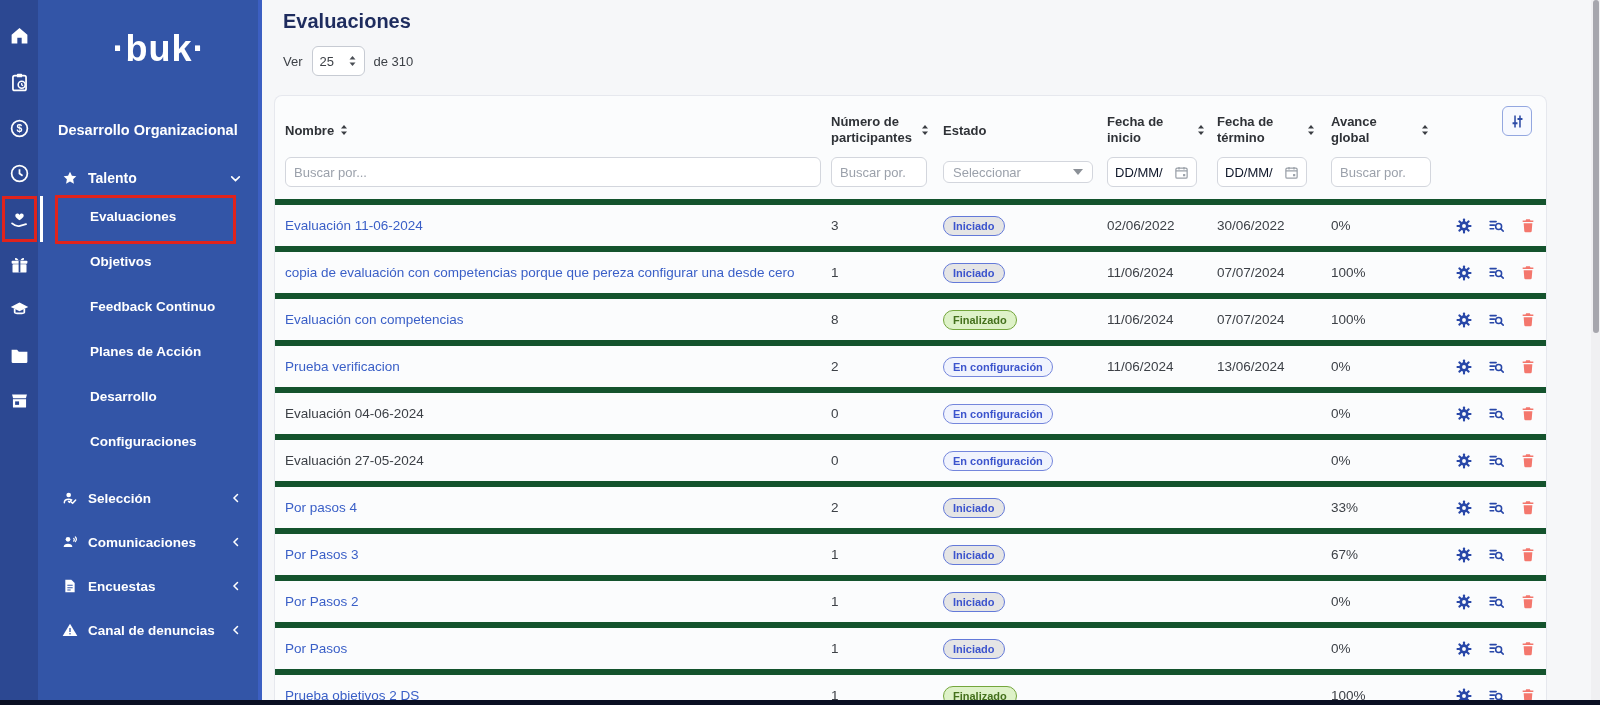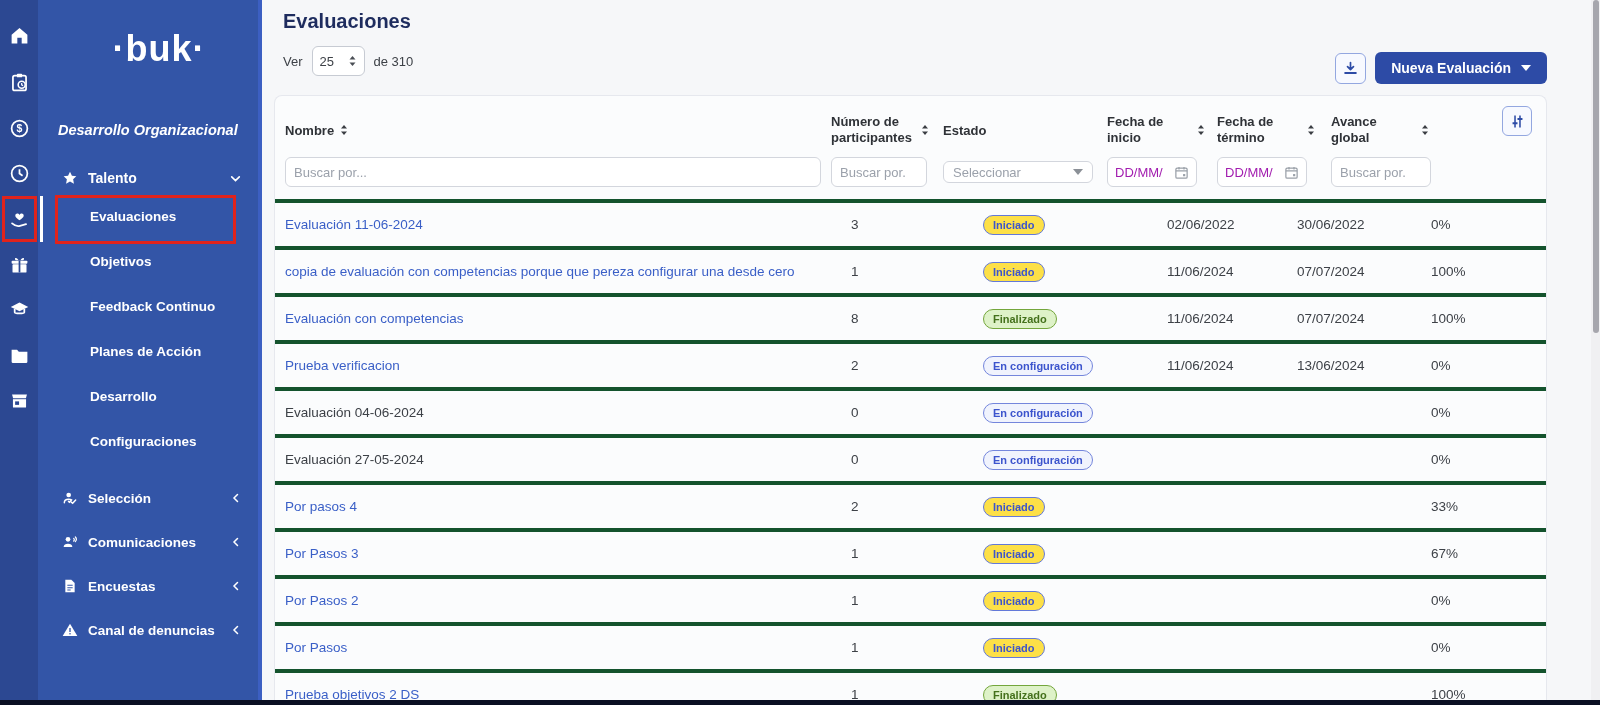--- a/index.html
+++ b/index.html
@@ -11,21 +11,21 @@
   .rail { position:absolute; left:0; top:0; width:38px; height:705px; background:#2c4892; z-index:5; }
   .rail-btn { position:absolute; left:0; width:38px; height:46px; display:flex; align-items:center; justify-content:center; cursor:pointer; }
   .rail-btn svg { width:21px; height:21px; }
   .rail-btn.active::after { content:""; position:absolute; left:2px; right:1px; top:0; bottom:0; border:3px solid #e0231c; }
   .rail-btn.active::before { content:""; position:absolute; right:-5px; top:0; bottom:0; width:3px; background:#ffffff; }
 
   
   .sidebar { position:absolute; left:38px; top:0; width:220px; height:705px; background:#3355a7; color:#fff; z-index:4; }
   .sidebar::after { content:""; position:absolute; right:-4px; top:0; bottom:0; width:4px; background:#3c5fc2; }
   .logo { text-align:center; margin-top:28px; font-size:36px; font-weight:700; letter-spacing:1px;margin-left:22px; }
-  .section-title { margin:52px 0 0 20px; font-size:14.5px; font-weight:700;font-style:italic; }
+  .section-title { margin:52px 0 0 20px; font-size:14.5px; font-weight:700; }
   .nav-parent { display:flex; align-items:center; margin:32px 16px 0 24px; cursor:pointer; font-size:14px; font-weight:700; }
   .nav-parent .pi { width:16px; height:16px; margin-right:10px; flex:0 0 auto; }
   .nav-parent .chev { margin-left:auto; width:13px; height:13px; }
   .submenu { list-style:none; margin-top:8px; }
   .submenu li { position:relative; height:45px; display:flex; align-items:center; padding-left:52px; font-size:13.5px; font-weight:700; cursor:pointer; }
   .submenu li.active::after { content:""; position:absolute; left:17px; top:1px; width:175px; height:43px; border:3px solid #e0231c; pointer-events:none; }
   .groups { margin-top:12px; }
   .group-row { display:flex; align-items:center; height:44px; margin:0 16px 0 24px; cursor:pointer; font-size:13.5px; font-weight:700; }
   .group-row .gi { width:16px; height:16px; margin-right:10px; flex:0 0 auto; }
   .group-row .chev { margin-left:auto; width:12px; height:12px; }
@@ -45,30 +45,30 @@
   .thead { position:relative; padding:14px 12px 0 0; }
   .hcell { display:flex; align-items:center; gap:6px; padding-left:10px; font-size:13px; font-weight:700; color:#2f3237; min-height:40px; }
   .hcell .wrap2 { max-width:84px; line-height:1.25; }
   .sort { flex:0 0 auto; }
   .filters { margin-top:7px; padding-bottom:12px; }
   .fcell { padding-left:10px; }
   input.flt { height:30px; border:1px solid #d3d6dd; border-radius:6px; background:#fff; font-size:13px; color:#3d4147; padding:0 8px; font-family:"Liberation Sans",sans-serif; outline:none; }
   input.flt::placeholder { color:#9ba1ab; }
   .flt-name { width:536px; } .flt-part { width:96px; } .flt-av { width:100px; }
   .selectbox { width:150px; height:22px; border:1px solid #d3d6dd; border-radius:6px; background:#fff; display:flex; align-items:center; justify-content:space-between; padding:0 9px; font-size:13px; color:#9ba1ab; cursor:pointer; }
-  .datebox { width:90px; height:30px; border:1px solid #d3d6dd; border-radius:6px; background:#fff; display:flex; align-items:center; justify-content:space-between; padding:0 7px; font-size:13px; color:#a21caf; cursor:text; overflow:hidden; white-space:nowrap; }
+  .datebox { width:90px; height:30px; border:1px solid #d3d6dd; border-radius:6px; background:#fff; display:flex; align-items:center; justify-content:space-between; padding:0 7px; font-size:13px; color:#0f172a; cursor:text; overflow:hidden; white-space:nowrap; }
   .cols-btn { position:absolute; top:10px; right:14px; width:30px; height:30px; border:1px solid #93a7e0; border-radius:6px; background:#f7f9ff; display:flex; align-items:center; justify-content:center; cursor:pointer; }
 
   
-  .trow { height:47px; border-top:4px solid #14532d; font-size:13.5px; color:#3d4147;gap:20px; }
+  .trow { height:47px; border-top:6px solid #14532d; font-size:13.5px; color:#3d4147; }
   .cell { padding-left:10px; white-space:nowrap; overflow:hidden; }
   .cell a { color:#3a5fc7; text-decoration:none; cursor:pointer; }
   .cell a.plain { color:#3d4147; cursor:default; }
   .badge { display:inline-block; font-size:11px; font-weight:700; padding:3px 9px; border-radius:11px; border:1px solid; white-space:nowrap; }
-  .badge--iniciado { background:#fde047; border-color:#6379d9; color:#3c54cd; }
+  .badge--iniciado { background:#e5e5e5; border-color:#6379d9; color:#3c54cd; }
   .badge--finalizado { background:#def2c8; border-color:#74a63c; color:#44711c; }
   .badge--config { background:#f0f3fd; border-color:#7486dc; color:#3c54cd; }
   .actions { display:flex; align-items:center; justify-content:flex-end; gap:14px; padding-right:9px; }
   .actions .abtn { width:18px; height:18px; display:flex; align-items:center; justify-content:center; cursor:pointer; background:none; border:none; padding:0; }
 
   
   .sb-track { position:absolute; right:0; top:0; width:9px; height:700px; background:#f0f0f2; }
   .sb-thumb { position:absolute; right:1px; top:0; width:6px; height:333px; background:#a6a6ad; border-radius:3px; }
   .bottom-strip { position:absolute; left:0; right:0; bottom:0; height:5px; background:#0a0f22; z-index:9; }
 </style>
@@ -227,34 +227,20 @@
       <div class="pagesize">
         <span>25</span>
         <svg width="9" height="12" viewBox="0 0 8 12">
             <path d="M1 4.5L4 1l3 3.5z" fill="#4a4e55"></path>
             <path d="M1 7.5L4 11l3-3.5z" fill="#4a4e55"></path>
           </svg>
       </div>
       <span>de 310</span>
     </div>
 
-    <div class="top-actions">
-      <button class="dl-btn">
-        <svg width="17" height="17" viewBox="0 0 24 24">
-            <path d="M12 3.5v10M12 13.5l-4.2-4.2M12 13.5l4.2-4.2" stroke="#2d4ba6" stroke-width="2.4" fill="none" stroke-linecap="round"></path>
-            <path d="M4.5 18.5h15" stroke="#2d4ba6" stroke-width="2.8" stroke-linecap="round"></path>
-          </svg>
-      </button>
-      <button class="primary-btn">
-        <span>Nueva Evaluación</span>
-        <svg width="10" height="7" viewBox="0 0 10 7">
-            <path d="M0 0l5 6 5-6z" fill="#fff"></path>
-          </svg>
-      </button>
-    </div>
 
     <section class="card">
       <div class="thead">
         <div class="grid">
           <div class="hcell">
             <span>Nombre</span>
             <svg class="sort" width="8" height="12" viewBox="0 0 8 12">
                 <path d="M1 4.5L4 1l3 3.5z" fill="#3a3d42"></path>
                 <path d="M1 7.5L4 11l3-3.5z" fill="#3a3d42"></path>
               </svg>

